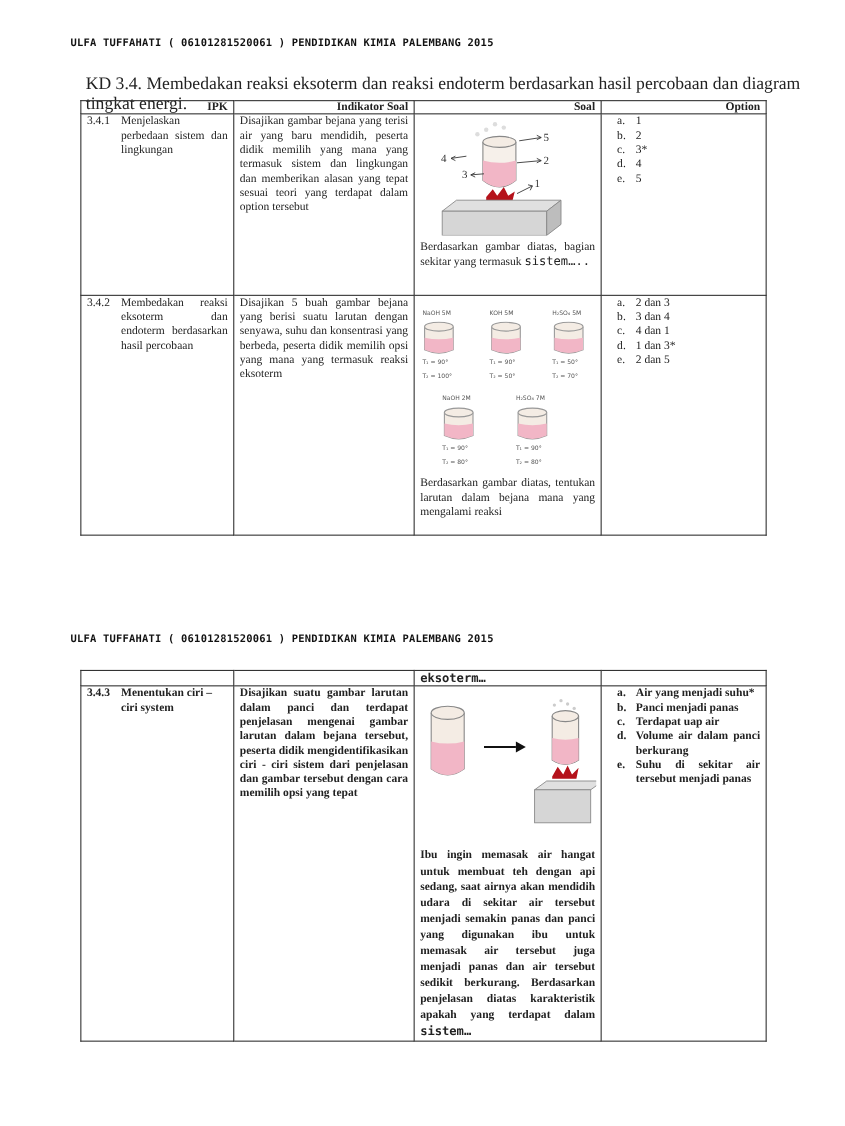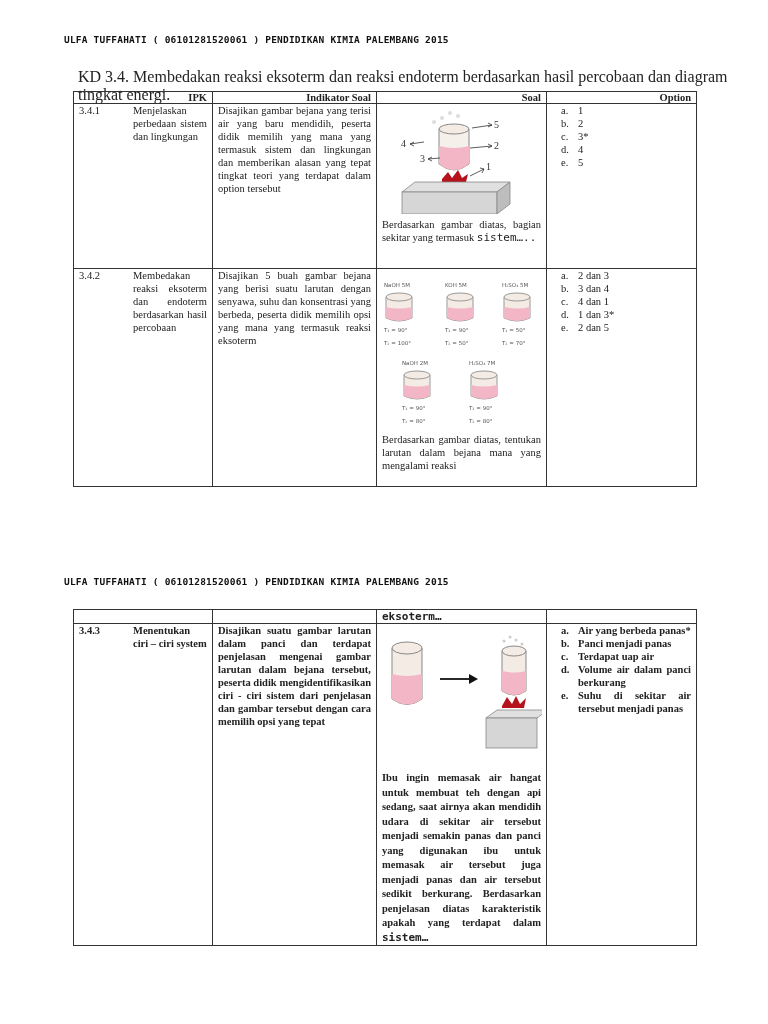--- a/index.html
+++ b/index.html
@@ -5,21 +5,21 @@
   html, body { margin:0; padding:0; background:#ffffff; }
   body { width:768px; height:1024px; position:relative; overflow:hidden;
          font-family:"Liberation Serif", serif; color:#222; }
   .page-header { position:absolute; left:64px; font-family:"DejaVu Sans Mono", monospace;
          font-size:9.5px; font-weight:bold; letter-spacing:0.2px; color:#111; }
   .kd { position:absolute; left:78px; top:68px; font-size:16px; color:#222; }
   table.grid { position:absolute; left:73px; border-collapse:collapse; table-layout:fixed;
          font-size:10.5px; line-height:13px; }
   table.grid td, table.grid th { border:1px solid #333; vertical-align:top; padding:0 5px; }
   table.grid th { font-weight:bold; text-align:right; height:11px; line-height:11px; font-size:10.5px; padding-top:0; }
-  .ipk-cell { display:flex; gap:24px; }
+  .ipk-cell { display:flex; gap:1px; }
   .ipk-code { width:30px; flex:none; }
   .just { text-align:justify; }
   .opts { margin:0; padding:0; list-style:none; }
   .opts li { display:flex; }
   .opts .letter { width:17px; flex:none; padding-left:9px; }
   .soal-text { text-align:justify; margin-top:4px; }
   .mono-sm { font-family:"DejaVu Sans Mono", monospace; font-size:11px; }
   .beaker-lbl { font-family:"DejaVu Sans", sans-serif; font-size:5.5px; color:#555; }
   svg { display:block; }
 </style>
@@ -44,21 +44,21 @@
     <th>Option</th>
   </tr>
 
   <tr style="height:165px;">
     <td>
       <div class="ipk-cell">
         <span class="ipk-code">3.4.1</span>
         <span class="just">Menjelaskan perbedaan sistem dan lingkungan</span>
       </div>
     </td>
-    <td class="just">Disajikan gambar bejana yang terisi air yang baru mendidih, peserta didik memilih yang mana yang termasuk sistem dan lingkungan dan memberikan alasan yang tepat tingkat teori yang terdapat dalam option tersebut</td>
+    <td class="just">Disajikan gambar bejana yang terisi air yang baru mendidih, peserta didik memilih yang mana yang termasuk sistem dan lingkungan dan memberikan alasan yang tepat sesuai teori yang terdapat dalam option tersebut</td>
     <td>
       <svg width="160" height="110" viewBox="0 0 160 110">
         <circle cx="60" cy="14" r="2" fill="#ddd"></circle>
             <circle cx="68" cy="9" r="2" fill="#ddd"></circle>
             <circle cx="76" cy="12" r="2" fill="#ddd"></circle>
             <circle cx="52" cy="18" r="2" fill="#ddd"></circle>
         <path d="M57 25 L57 60 Q72 72 87 60 L87 25" fill="#f6f0ea" stroke="#888" stroke-width="1"></path>
         <path d="M57 42 L57 60 Q72 72 87 60 L87 42 Q72 46 57 42Z" fill="#f2b6c6"></path>
         <ellipse cx="72" cy="25" rx="15" ry="5" fill="#f4ece4" stroke="#888" stroke-width="1"></ellipse>
         <polygon points="60,75 66,68 70,74 76,66 80,74 86,70 84,78 60,78" fill="#b5121b"></polygon>
@@ -255,21 +255,21 @@
       <div style="height:18px;"></div>
       <div class="soal-text" style="line-height:14.5px;">
         <span>Ibu ingin memasak air hangat untuk membuat teh dengan api sedang, saat airnya akan mendidih udara di sekitar air tersebut menjadi semakin panas dan panci yang digunakan ibu untuk memasak air tersebut juga menjadi panas dan air tersebut sedikit berkurang. Berdasarkan penjelasan diatas karakteristik apakah yang terdapat dalam</span>
         <span class="mono-sm">sistem…</span>
       </div>
     </td>
     <td>
       <ul class="opts">
         <li>
               <span class="letter">a.</span>
-              <span>Air yang berbeda panas*</span>
+              <span>Air yang menjadi suhu*</span>
             </li>
         <li>
               <span class="letter">b.</span>
               <span>Panci menjadi panas</span>
             </li>
         <li>
               <span class="letter">c.</span>
               <span>Terdapat uap air</span>
             </li>
         <li>

